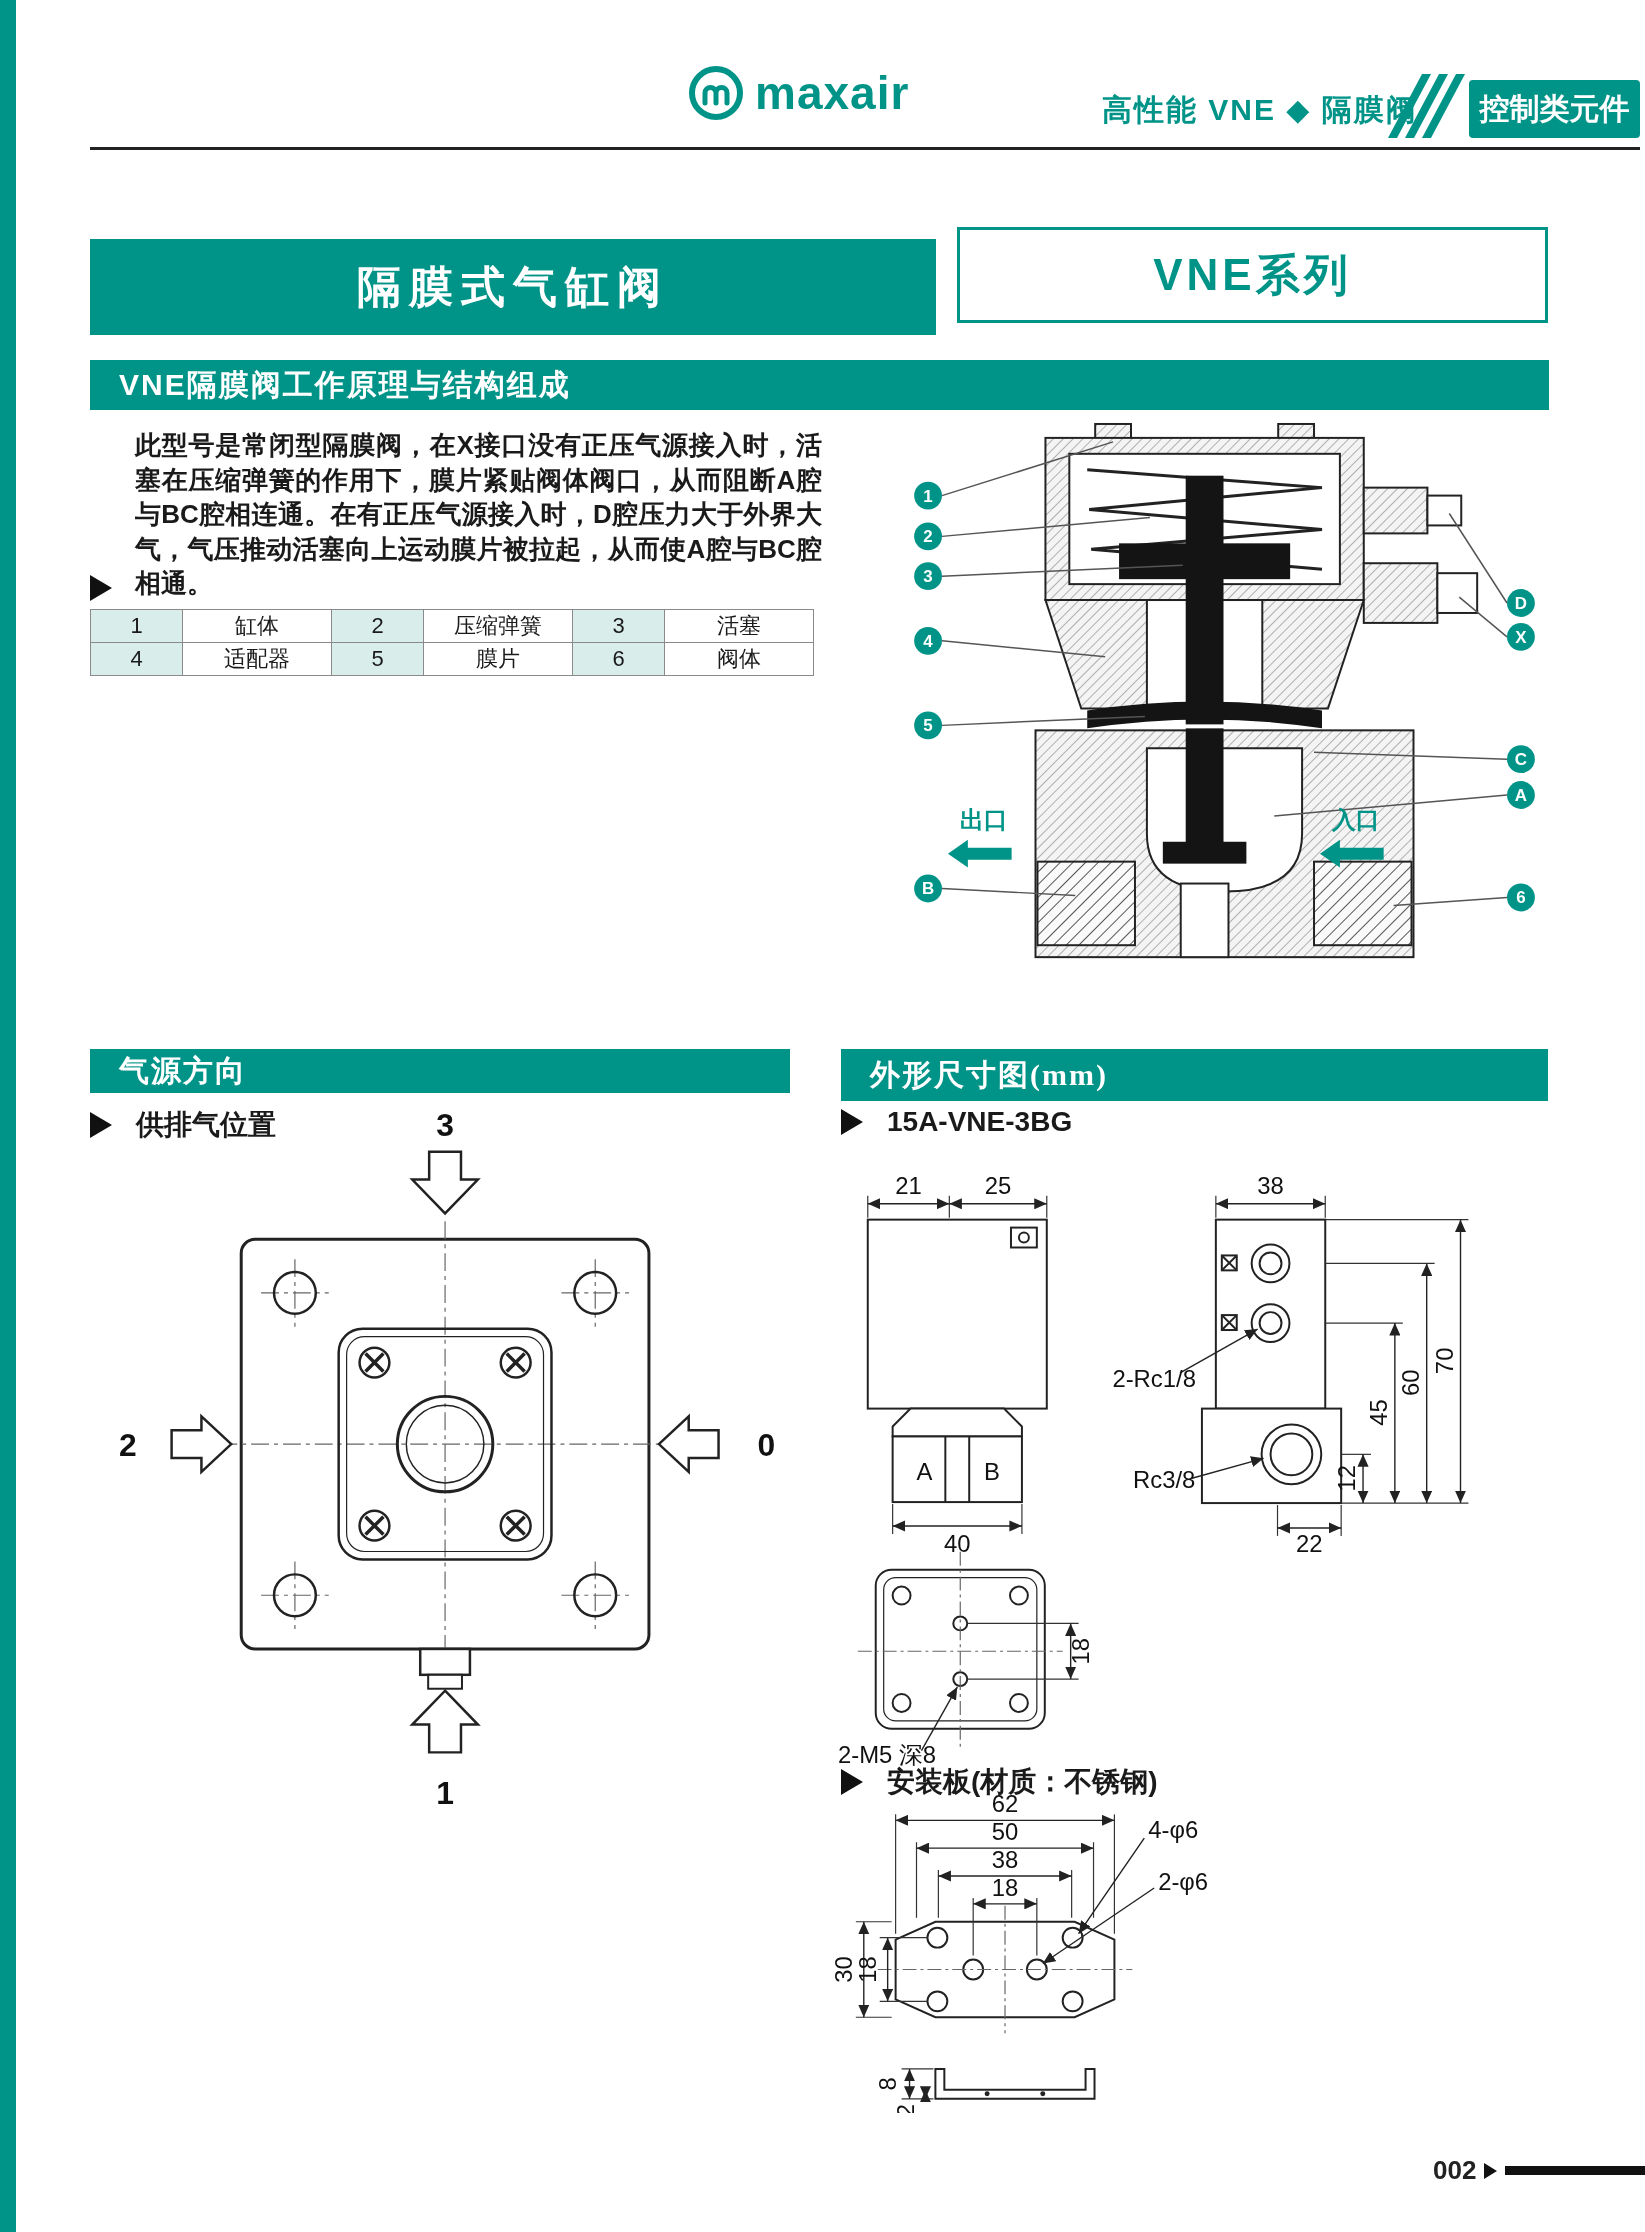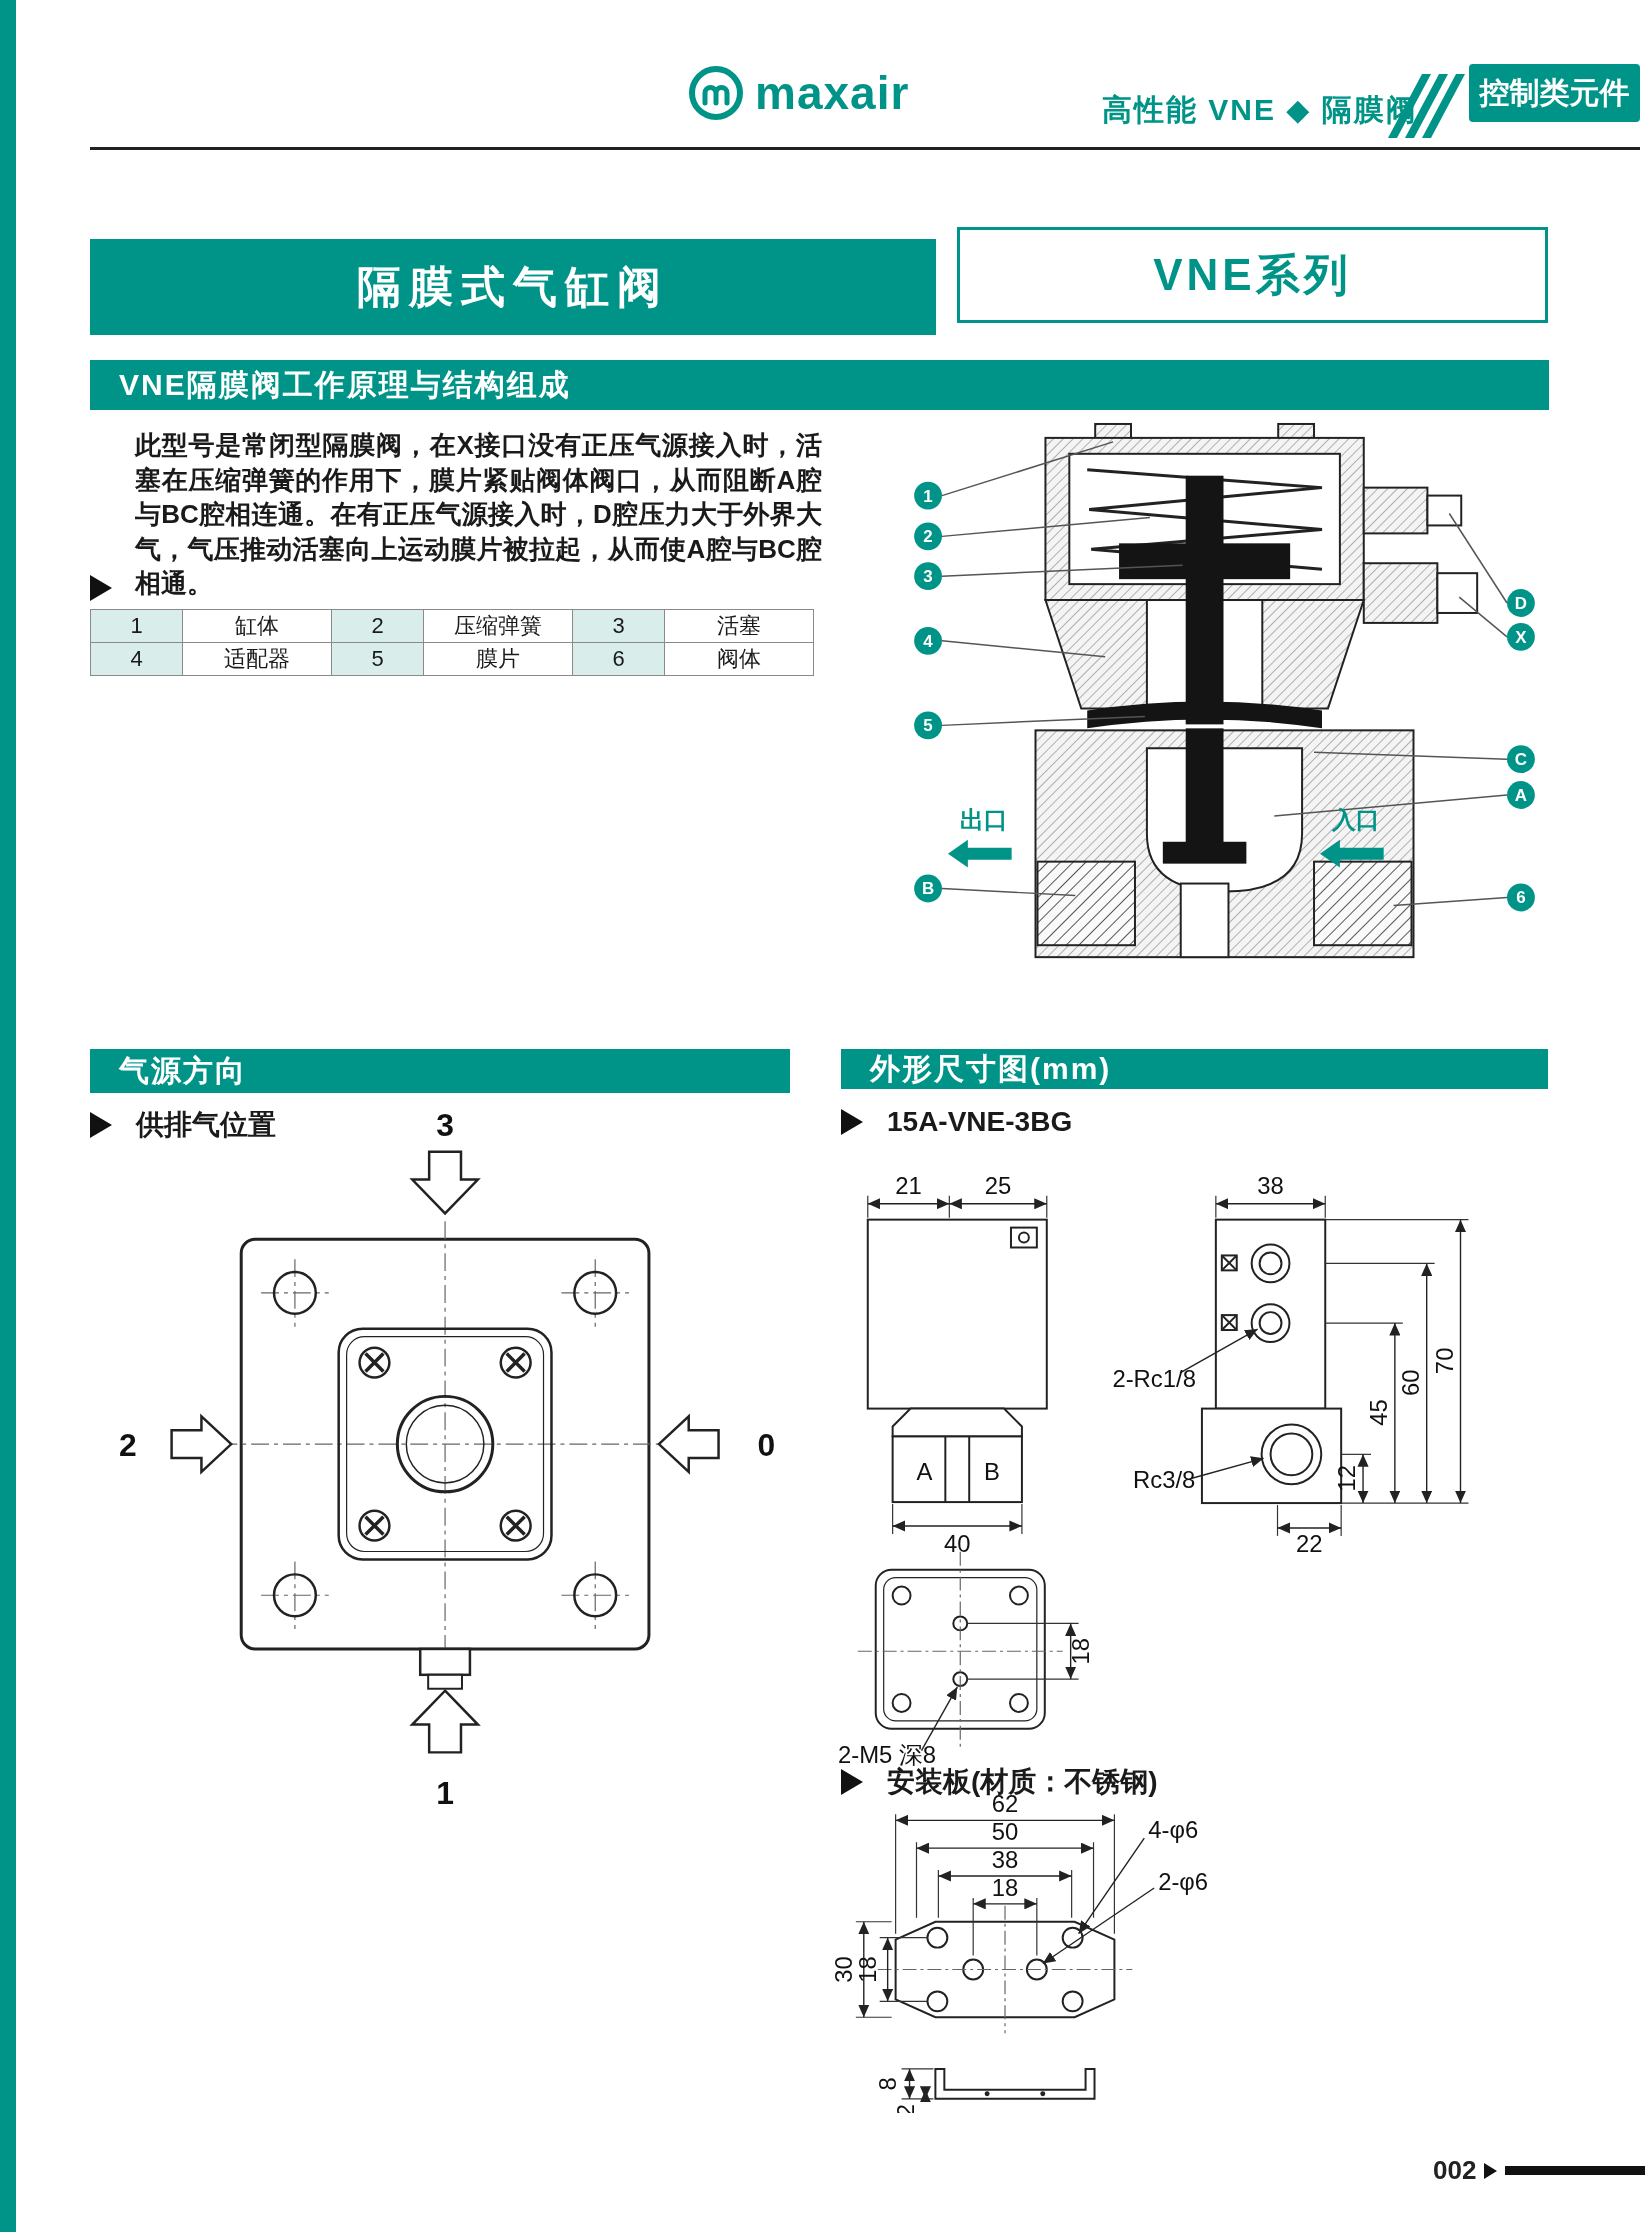--- a/index.html
+++ b/index.html
@@ -65,21 +65,21 @@
     <path d="M18,39 V29 a5.5,5.5 0 0 1 11,0 V39 M29,29 a5.5,5.5 0 0 1 11,0 V39" fill="none" stroke="var(--accent)" stroke-width="5" stroke-linecap="round"></path>
   </svg>
   <span class="logo-text">maxair</span>
 </div>
 <div class="abs header-cat" style="left:1102px; top:90px;">高性能 VNE ◆ 隔膜阀</div>
 <div class="abs stripes" style="left:1405px; top:74px;">
   <span></span>
     <span></span>
     <span></span>
 </div>
-<div class="abs header-tag" style="left:1469px; top:64px;">控制类元件</div>
+<div class="abs header-tag" style="left:1469px; top:80px;">控制类元件</div>
 <div class="abs rule" style="left:90px; top:147px; width:1550px;"></div>
 
 <div class="abs title-main" style="left:90px; top:239px; width:846px; height:96px;">
     <span>隔膜式气缸阀</span>
   </div>
 <div class="abs title-series" style="left:957px; top:227px; width:591px; height:96px;">
     <span>VNE系列</span>
   </div>
 
 <div class="abs sec-head" style="left:90px; top:360px; width:1459px; height:50px;">VNE隔膜阀工作原理与结构组成</div>
@@ -185,21 +185,21 @@
       <text class="calltxt" x="628" y="488">6</text>
   </g>
 
   <text class="flowtxt" x="88" y="412" text-anchor="middle">出口</text>
   <polygon points="52,438 72,424 72,432 116,432 116,444 72,444 72,452" style="fill:var(--accent)"></polygon>
   <text class="flowtxt" x="462" y="412" text-anchor="middle">入口</text>
   <polygon points="426,438 446,424 446,432 490,432 490,444 446,444 446,452" style="fill:var(--accent)"></polygon>
 </svg>
 
 <div class="abs sec-head" style="left:90px; top:1049px; width:700px; height:44px;">气源方向</div>
-<div class="abs sec-head" style="left:841px; top:1049px; width:707px; height:40px;">外形尺寸图(mm)</div>
+<div class="abs sec-head" style="left:841px; top:1049px; width:707px; height:52px;font-family:Liberation Serif, serif;">外形尺寸图(mm)</div>
 
 <div class="abs sublabel" style="left:90px; top:1106px;">
   <span class="tri"></span>
   <span>供排气位置</span>
 </div>
 <div class="abs sublabel" style="left:841px; top:1106px;">
   <span class="tri"></span>
   <span>15A-VNE-3BG</span>
 </div>
 <div class="abs sublabel" style="left:841px; top:1763px;">

